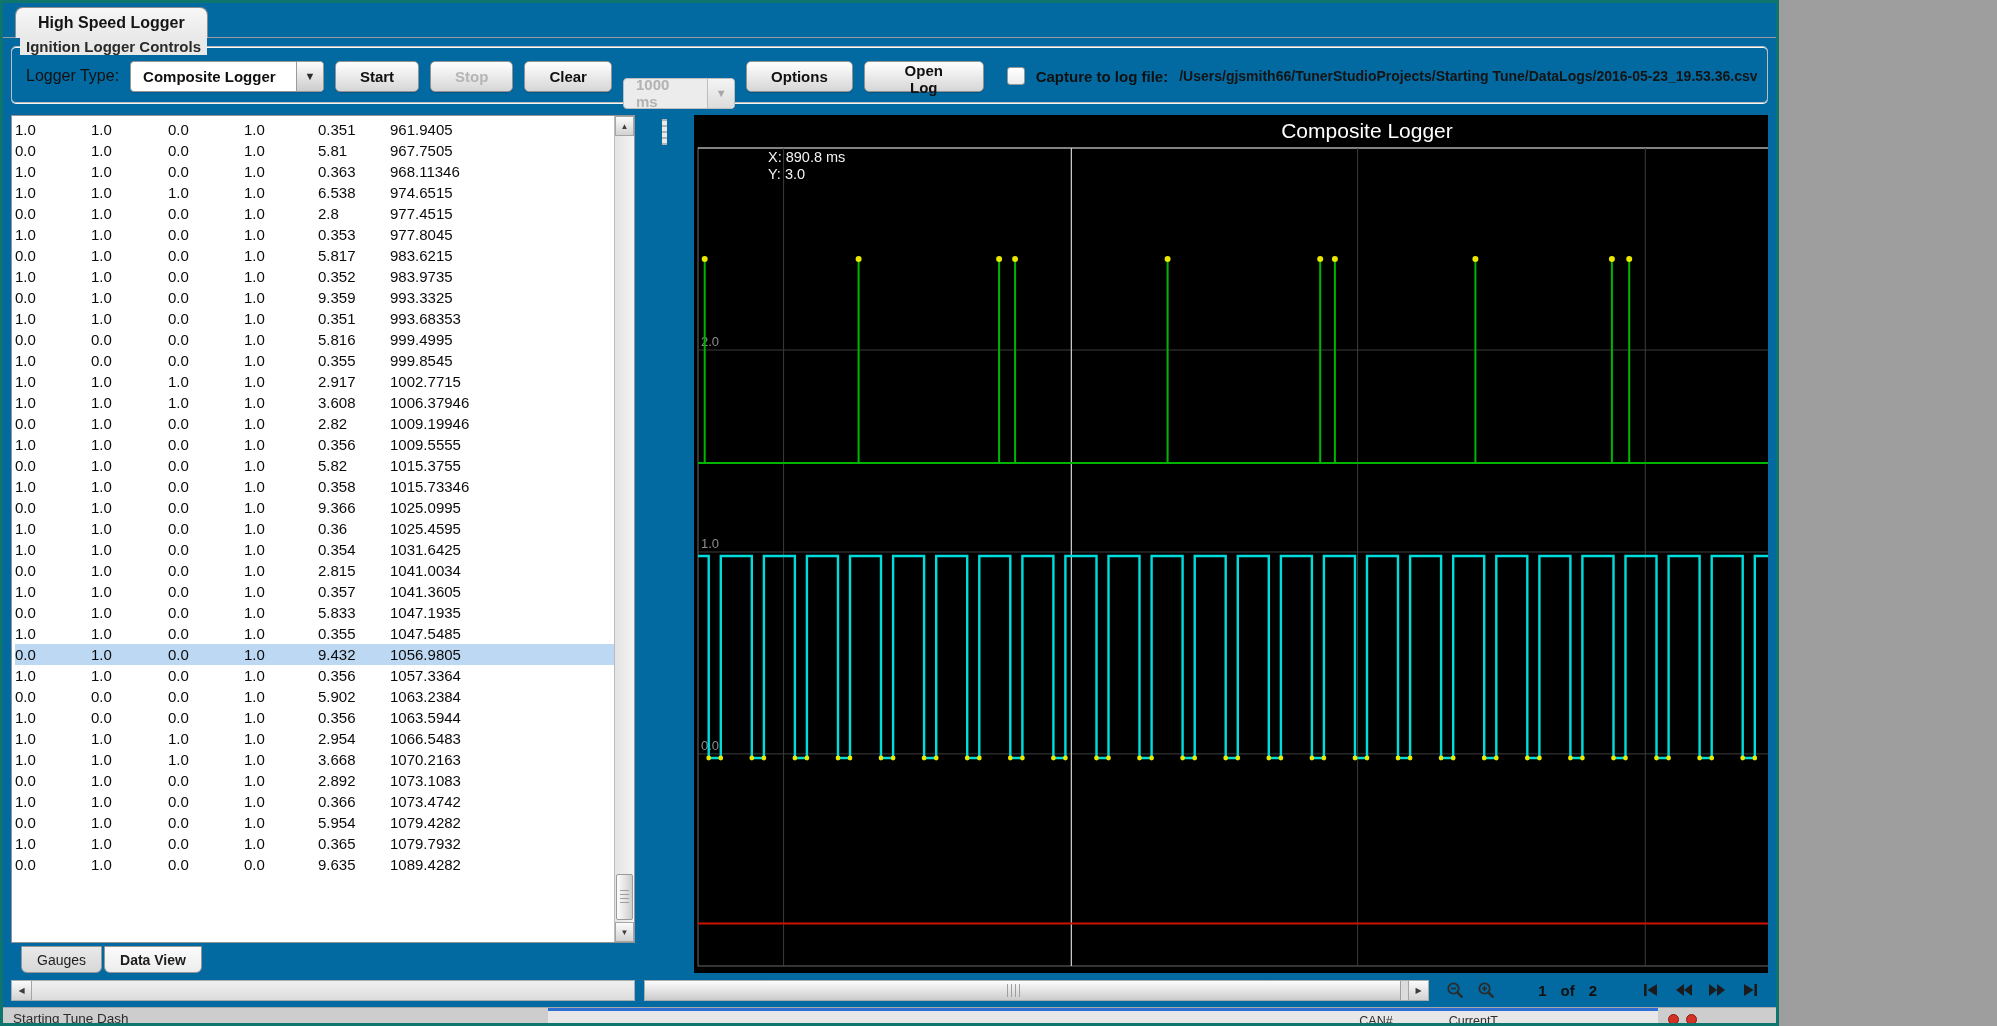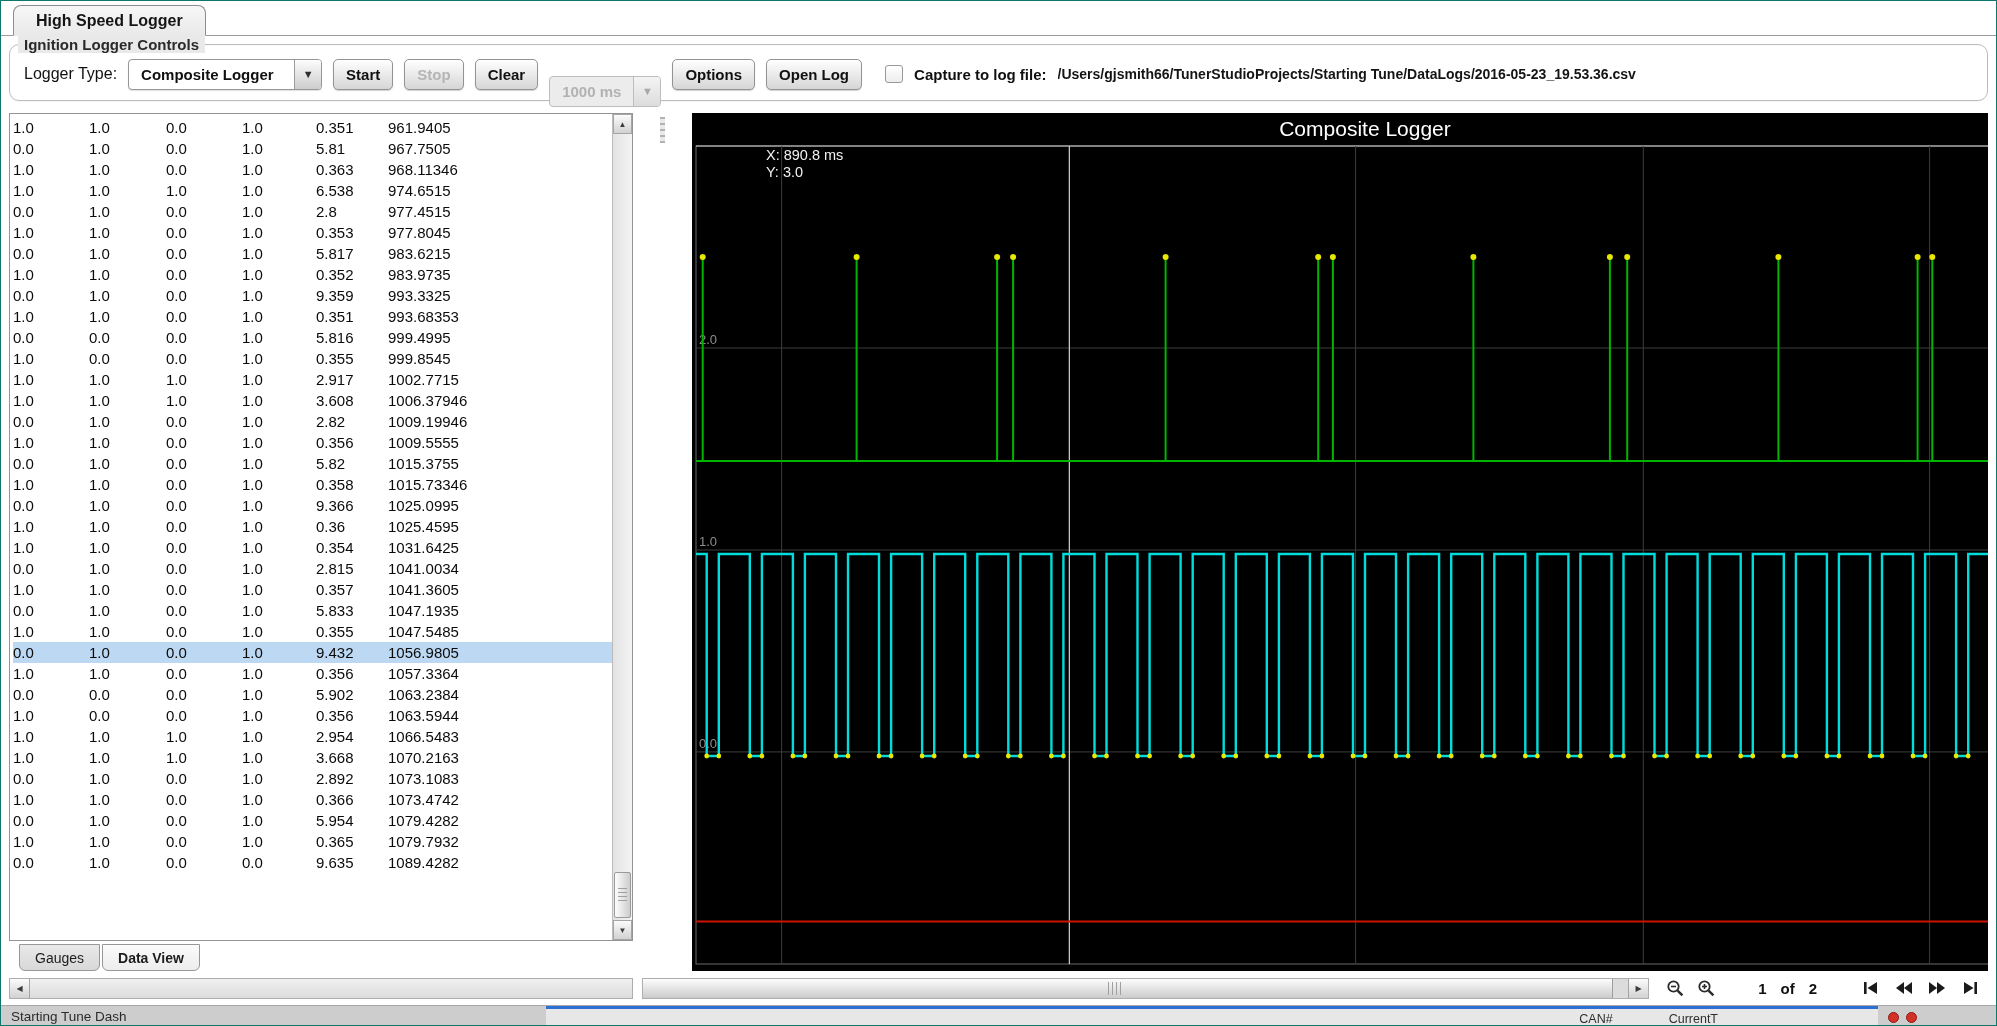--- a/index.html
+++ b/index.html
@@ -1,40 +1,40 @@
 <!DOCTYPE html>
 <html><head>
 <meta charset="utf-8">
 <style>
   * { box-sizing:border-box; margin:0; padding:0; }
   html,body { overflow:hidden; }
   body { font-family:"Liberation Sans",sans-serif; background:#9e9e9e; }
-  .app { width:1997px; height:1026px; background:#ffffff; border:1px solid #0f766e; position:relative; overflow:hidden; }
+  .app { width:1779px; height:1026px; background:#0369a1; border:3px solid #0f766e; position:relative; overflow:hidden; }
 
   
   .tabstrip { height:35px; position:relative; padding-left:12px; }
   .tabstrip::after { content:""; position:absolute; left:0; right:0; bottom:0; height:1px; background:#9c9c9c; }
   .tab { position:relative; z-index:2; display:inline-flex; align-items:center; height:31px; margin-top:4px; padding:0 22px;
          background:linear-gradient(#f7f7f7,#e9e9e9); border:1px solid #8d8d8d; border-bottom:1px solid #e9e9e9;
          border-radius:8px 8px 0 0; font-size:16px; font-weight:bold; color:#151515; }
 
   
-  .group { position:relative; margin:8px 8px 0; border:1px solid #bcbcbc; border-radius:10px;
+  .group { position:relative; margin:8px 8px 0; border:1px solid #bcbcbc; border-radius:5px;
            box-shadow:inset 0 1px 0 #fafafa, 0 1px 0 #f6f6f6; padding:12px 10px 9px; }
   .group-title { position:absolute; top:-9px; left:8px; background:#e9e9e9; padding:0 6px; font-size:15px; font-weight:bold; color:#2a2a2a; }
 
   .toolbar { display:flex; align-items:center; gap:11px; height:34px; padding-left:4px; }
   .tlabel { font-size:16px; color:#111; white-space:nowrap; }
   .combo { display:inline-flex; align-items:stretch; height:31px; border:1px solid #979797; border-radius:4px; background:#fff; overflow:hidden; box-shadow:0 1px 1px rgba(0,0,0,.12); }
   .combo .val { display:flex; align-items:center; padding:0 12px; font-size:15px; font-weight:bold; color:#101010; min-width:165px; }
   .combo .arrow { width:27px; display:flex; align-items:center; justify-content:center; background:linear-gradient(#fdfdfd,#cccccc); border-left:1px solid #9b9b9b; font-size:11px; color:#2e2e2e; }
   .combo.disabled { border-color:#bdbdbd; background:#ececec; box-shadow:none;margin-top:34px; }
   .combo.disabled .val { color:#b2b2b2; min-width:70px; }
   .combo.disabled .arrow { color:#a8a8a8; background:linear-gradient(#f4f4f4,#dcdcdc); border-left-color:#bdbdbd; }
-  .btn { height:31px; padding:0 12px; border:1px solid #939393; border-radius:5px; background:linear-gradient(#ffffff,#d6d6d6);
+  .btn { height:31px; padding:0 24px; border:1px solid #939393; border-radius:5px; background:linear-gradient(#ffffff,#d6d6d6);
          font-family:inherit; font-size:15px; font-weight:bold; color:#101010; box-shadow:0 1px 1px rgba(0,0,0,.18); }
   .btn.disabled { color:#b5b5b5; }
   .chk { width:18px; height:18px; border:1px solid #989898; border-radius:3px; background:linear-gradient(#ffffff,#ededed); margin-left:12px; flex:none; }
   .chk-label { font-size:15px; font-weight:bold; color:#101010; white-space:nowrap;text-align:center; }
   .path { font-size:14px; font-weight:600; color:#141414; white-space:nowrap; overflow:hidden; }
 
   
   .main { display:flex; margin:12px 8px 0; height:858px;gap:25px; }
   .left { width:624px; display:flex; flex-direction:column; }
   .tablebox { flex:1; background:#fff; border:1px solid #949494; display:flex; overflow:hidden; }

